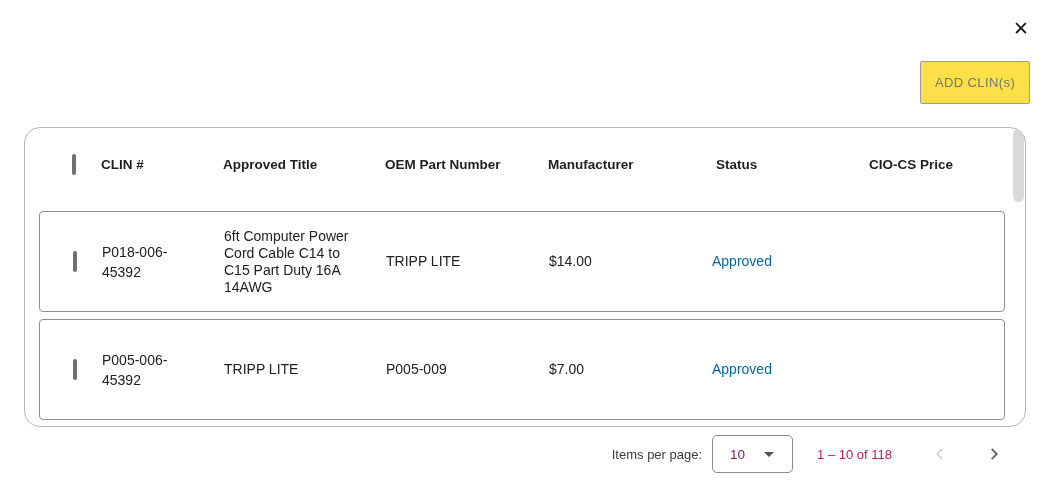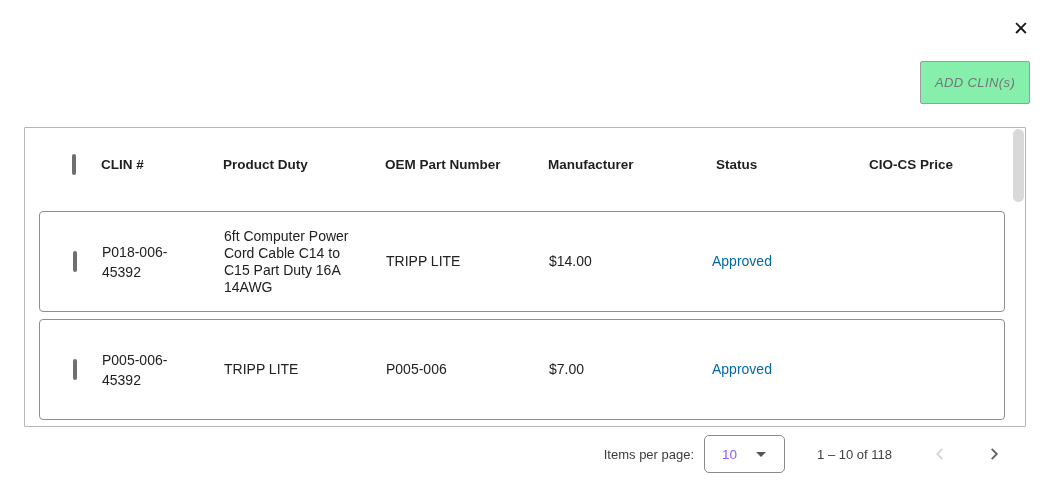--- a/index.html
+++ b/index.html
@@ -19,36 +19,35 @@
     background: none; border: none; cursor: pointer;
     font-size: 19px; line-height: 28px; text-align: center;
     color: #161616;
     font-family: "DejaVu Sans", sans-serif;
   }
 
   
   .add-btn {
     position: absolute; top: 61px; right: 18px;
     width: 110px; height: 43px;
-    background: #86efac;
+    background: #fde047;
     border: 1px solid #9c9c9c;
     border-radius: 2px;
     color: #757575;
     font-size: 13px; font-weight: 500; letter-spacing: 0.4px;
     cursor: pointer;
     font-family: "Liberation Sans", sans-serif;
-    font-style: italic;
   }
 
   
   .table-container {
     position: absolute; left: 24px; top: 127px;
     width: 1002px; height: 300px;
     border: 1px solid #b5b5b5;
-    border-radius: 1px;
+    border-radius: 16px;
     background: #fff;
     overflow: hidden;
   }
 
   .grid-cols {
     display: grid;
     grid-template-columns: 62px 122px 162px 163px 163px 158px 1fr;
     align-items: center;
   }
 
@@ -101,28 +100,28 @@
   .ipp-select {
     margin-left: 10px;
     width: 81px; height: 38px;
     border: 1px solid #8a8a8a;
     border-radius: 5px;
     background: #fff;
     display: flex; align-items: center;
     padding-left: 17px;
     cursor: pointer;
   }
-  .ipp-value { font-size: 13.5px; color: #8b5cf6; }
+  .ipp-value { font-size: 13.5px; color: #701a75; }
   .tri-down {
     width: 0; height: 0; margin-left: 19px;
     border-left: 5px solid transparent;
     border-right: 5px solid transparent;
     border-top: 5px solid #555555;
   }
-  .range-label { margin-left: 32px; color: #404040; }
+  .range-label { margin-left: 24px; color: #be185d; }
   .page-btn {
     background: none; border: none;
     width: 28px; height: 28px;
     display: flex; align-items: center; justify-content: center;
     cursor: pointer;
   }
   .page-btn.prev { margin-left: 34px; }
   .page-btn.next { margin-left: 26px; }
 </style>
 </head>
@@ -132,41 +131,41 @@
   <span>✕</span>
 </button>
 
 <button class="add-btn">ADD CLIN(s)</button>
 
 <div class="table-container">
 
   <div class="header-row grid-cols">
     <div><span class="checkbox"></span></div>
     <div class="header-cell">CLIN #</div>
-    <div class="header-cell">Product Duty</div>
+    <div class="header-cell">Approved Title</div>
     <div class="header-cell">OEM Part Number</div>
     <div class="header-cell">Manufacturer</div>
     <div class="header-cell" style="padding-left:5px;">Status</div>
     <div class="header-cell">CIO-CS Price</div>
   </div>
 
   <div class="row-card grid-cols">
     <div><span class="checkbox"></span></div>
     <div class="cell clin">P018-006-45392</div>
     <div class="cell title">6ft Computer Power Cord Cable C14 to C15 Part Duty 16A 14AWG</div>
     <div class="cell">TRIPP LITE</div>
     <div class="cell">$14.00</div>
     <div class="cell status">Approved</div>
   </div>
 
   <div class="row-card grid-cols">
     <div><span class="checkbox"></span></div>
     <div class="cell clin">P005-006-45392</div>
     <div class="cell">TRIPP LITE</div>
-    <div class="cell">P005-006</div>
+    <div class="cell">P005-009</div>
     <div class="cell">$7.00</div>
     <div class="cell status">Approved</div>
   </div>
 
   <div class="scrollbar-thumb"></div>
 </div>
 
 <div class="pagination">
   <span>Items per page:</span>
   <div class="ipp-select">

